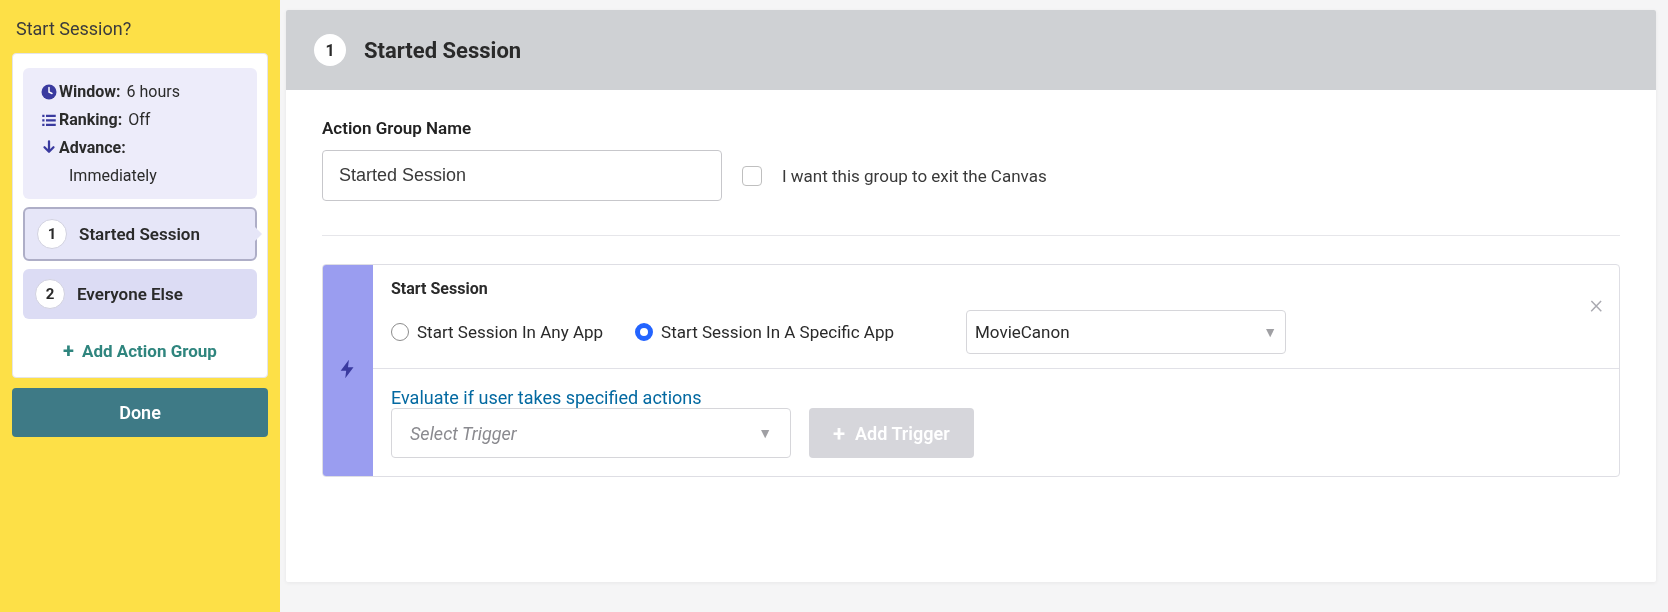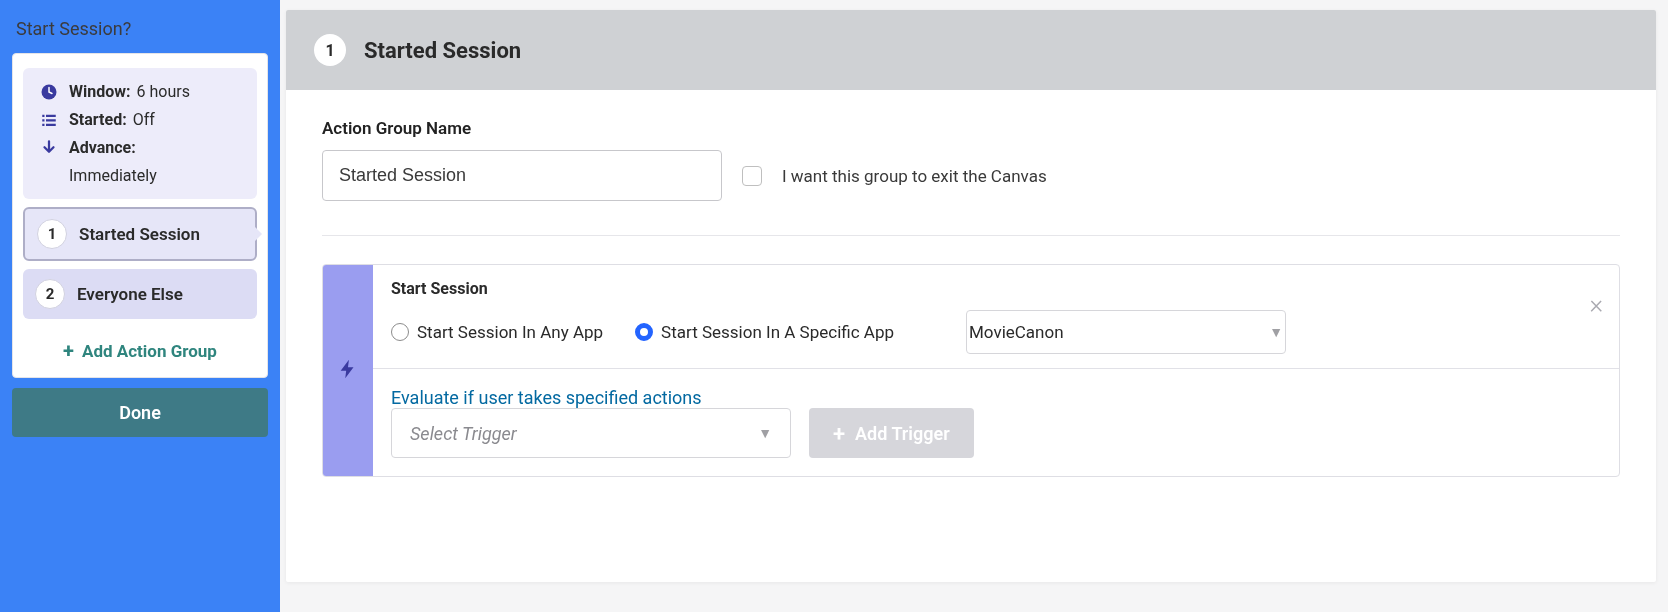--- a/index.html
+++ b/index.html
@@ -9,21 +9,21 @@
     color: #2a2a2a;
     width: 1668px;
     height: 612px;
     overflow: hidden;
     display: flex;
   }
 
   
   .sidebar {
     width: 280px;
-    background: #3b82f6;
+    background: #fde047;
     padding: 18px 12px 12px 12px;
     display: flex;
     flex-direction: column;
   }
   .sidebar-title {
     font-size: 18px;
     color: #3b3b3d;
     padding: 0 4px 14px 4px;
   }
   .panel {
@@ -44,21 +44,20 @@
     background: #edecfa;
     border-radius: 6px;
     margin: 14px 10px 8px 10px;
     padding: 14px 16px;
     color: #2b2b2b;
     font-size: 16px;
   }
   .settings-row {
     display: flex;
     align-items: flex-start;
-    gap: 10px;
     margin-bottom: 8px;
   }
   .settings-row:last-child { margin-bottom: 0; }
   .settings-icon {
     width: 20px; height: 20px;
     color: #3a3a9f;
     flex-shrink: 0;
     display: inline-flex;
     align-items: center;
     justify-content: center;
@@ -260,21 +259,21 @@
     border: 5px solid #2364ff;
   }
   .select-app {
     border: 1px solid #d6d6da;
     border-radius: 4px;
     height: 44px;
     min-width: 320px;
     display: flex;
     align-items: center;
     justify-content: space-between;
-    padding: 0 2px;
+    padding: 0 8px;
     font-size: 17px;
     background: #fff;
     margin-left: 40px;
   }
   .close-x {
     position: absolute;
     right: 16px;
     top: 26px;
     font-size: 26px;
     color: #a9a9b0;
@@ -352,21 +351,21 @@
           <svg viewBox="0 0 24 24" width="18" height="18" fill="#3a3a9f">
               <rect x="3" y="5" width="3" height="3"></rect>
               <rect x="8" y="5" width="13" height="3"></rect>
               <rect x="3" y="11" width="3" height="3"></rect>
               <rect x="8" y="11" width="13" height="3"></rect>
               <rect x="3" y="17" width="3" height="3"></rect>
               <rect x="8" y="17" width="13" height="3"></rect>
             </svg>
         </span>
         <span class="settings-label">
-          <b>Started:</b>
+          <b>Ranking:</b>
           <span>Off</span>
         </span>
       </div>
       <div class="settings-row">
         <span class="settings-icon">
           <svg viewBox="0 0 24 24" width="18" height="18" fill="#3a3a9f">
               <path d="M12 3v14M6 11l6 6 6-6" stroke="#3a3a9f" stroke-width="3" fill="none" stroke-linecap="round" stroke-linejoin="round"></path>
             </svg>
         </span>
         <span class="settings-label">

